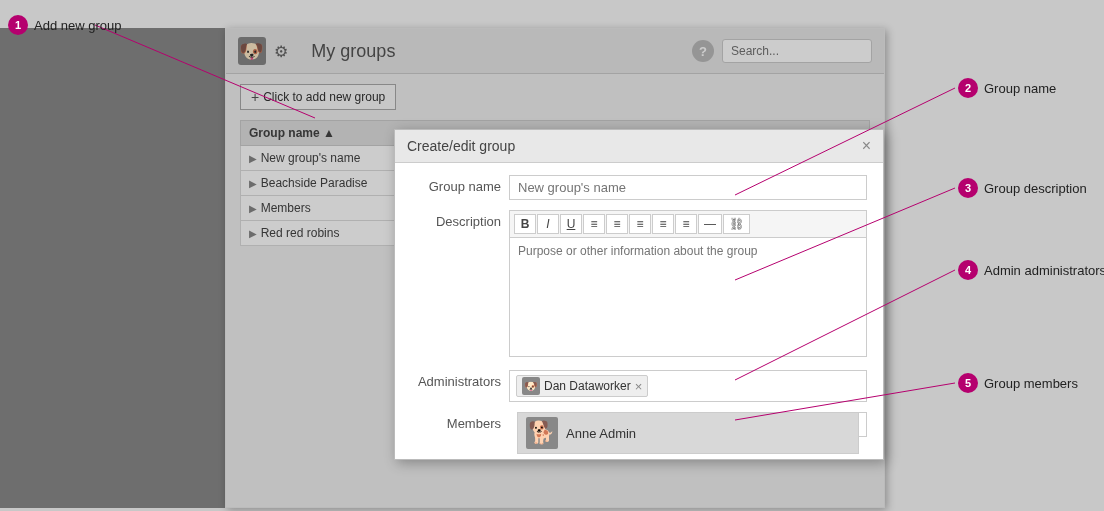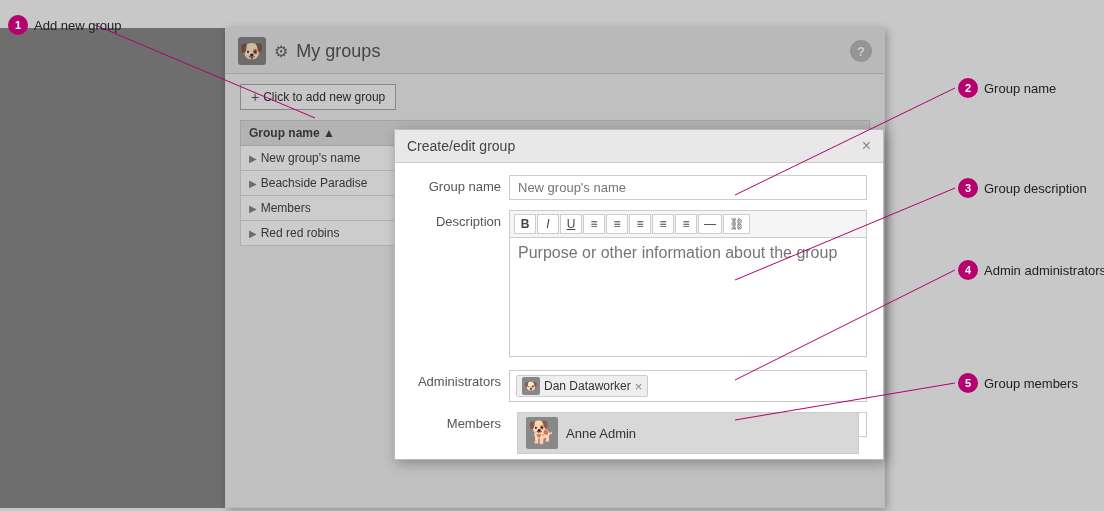--- a/index.html
+++ b/index.html
@@ -78,20 +78,21 @@
     .gear-icon-header {
       font-size: 16px;
       color: #666;
       cursor: pointer;
     }
     .app-title {
       font-size: 18px;
       color: #555;
       font-weight: normal;
       flex: 1;
+      margin-left: 15px;
     }
     .help-icon {
       width: 22px;
       height: 22px;
       border-radius: 50%;
       background: #bbb;
       color: white;
       display: flex;
       align-items: center;
       justify-content: center;
@@ -247,21 +248,21 @@
       text-align: center;
     }
     .toolbar-btn-bold { font-weight: bold; }
     .toolbar-btn-italic { font-style: italic; }
     .toolbar-btn-underline { text-decoration: underline; }
     .description-textarea {
       width: 100%;
       height: 120px;
       border: 1px solid #ccc;
       padding: 6px 8px;
-      font-size: 16px;
+      font-size: 12px;
       color: #999;
       resize: none;
       font-family: Arial, sans-serif;
     }
     .admin-field {
       flex: 1;
       border: 1px solid #ccc;
       padding: 4px 6px;
       display: flex;
       align-items: center;
@@ -352,20 +353,21 @@
 
 <div class="app-container">
 
   <div class="app-header">
     <div class="header-avatar">
       <span class="dog-icon">🐶</span>
     </div>
     <span class="gear-icon-header">⚙</span>
     <span class="app-title">My groups</span>
     <div class="help-icon">?</div>
+    <input class="search-box" placeholder="Search..." style="">
   </div>
 
   <div class="app-body">
     <button class="add-group-btn">
       <span class="plus-icon">+</span>
       <span>Click to add new group</span>
     </button>
 
     <table class="groups-table">
       <thead>

